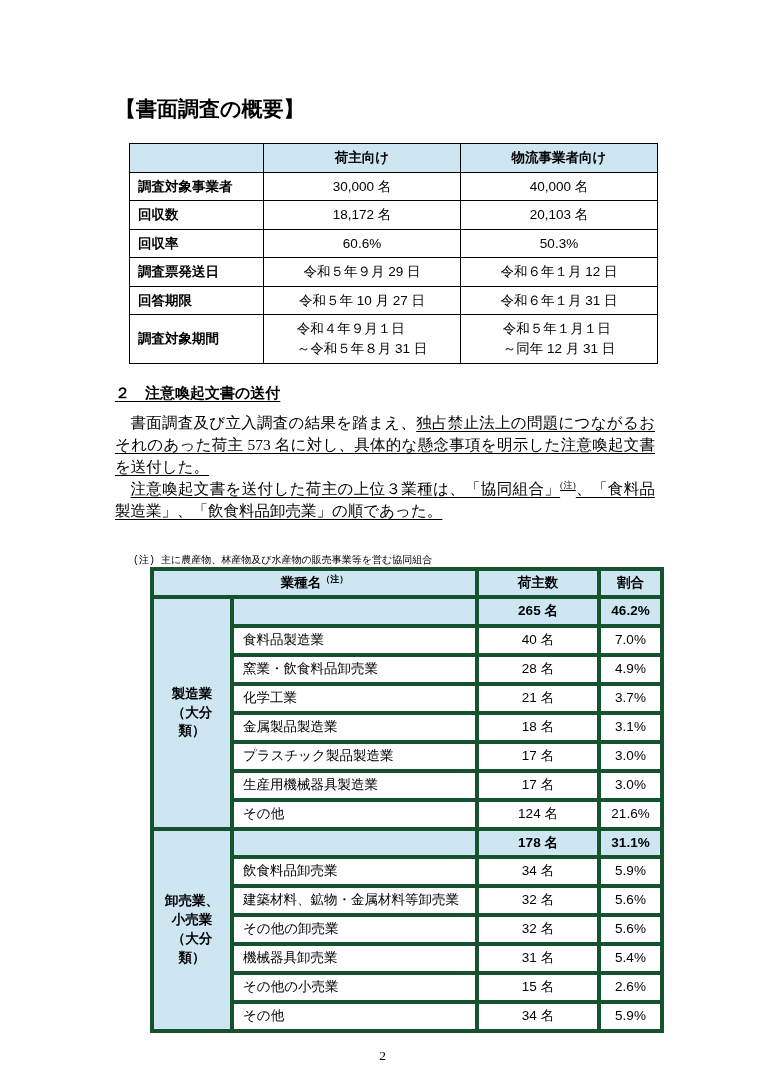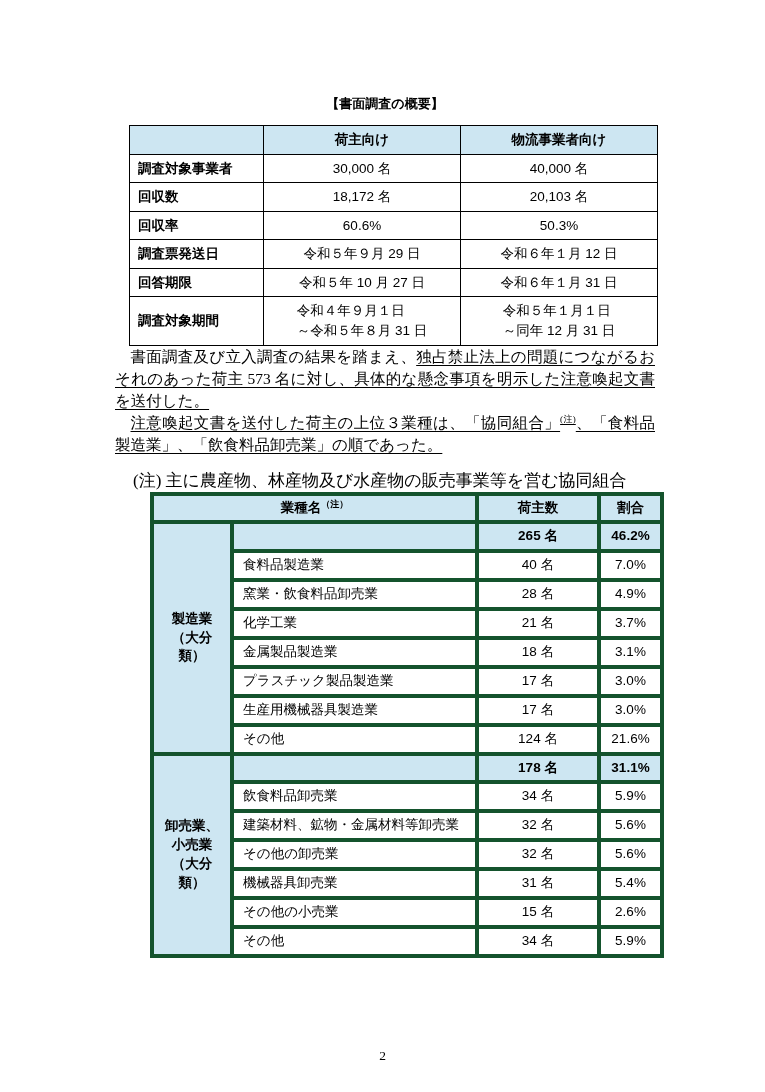--- a/index.html
+++ b/index.html
@@ -15,23 +15,22 @@
     overflow: hidden;
     color: #000;
     font-family: "Liberation Serif", serif;
     padding: 95px 110px 0 115px;
   }
 
   
   .overview-title {
     font-family: "Liberation Sans", sans-serif;
     font-weight: bold;
-    font-size: 13px;
-    margin: 0 0 12px 0;
-    text-align: center;
+    font-size: 21px;
+    margin: 0 0 20px 0;
   }
   .section-heading {
     font-family: "Liberation Sans", sans-serif;
     font-weight: bold;
     font-size: 15px;
     margin: 20px 0 9px 0;
   }
   .section-heading .ul,
   .sub-heading .ul {
     text-decoration: underline;
@@ -84,23 +83,23 @@
     text-indent: 1em;
     text-align: justify;
   }
   .u { text-decoration: underline; text-underline-offset: 3px; }
   sup.noteref {
     font-size: 9px;
     vertical-align: super;
     line-height: 0;
   }
   .footnote {
-    font-family: Liberation Serif, serif;
-    font-size: 17px;
-    margin: 13px 0 0 18px;
+    font-family: Liberation Mono, monospace;
+    font-size: 10px;
+    margin: 31px 0 0 18px;
   }
 
   
   .breakdown-table {
     margin-left: 35px;
     width: 510px;
     table-layout: fixed;
     font-family: "Liberation Sans", sans-serif;
     font-size: 13.5px;
   }
@@ -200,20 +199,21 @@
         <td>
           <span class="period">
             <div>令和５年１月１日</div>
             <div>～同年 12 月 31 日</div>
           </span>
         </td>
       </tr>
     </tbody>
   </table>
 
+  <h3 class="section-heading"><span class="ul">２　注意喚起文書の送付</span></h3>
 
   <p class="para"><span>書面調査及び立入調査の結果を踏まえ、</span><span class="u">独占禁止法上の問題につながるおそれのあった荷主 573 名に対し、具体的な懸念事項を明示した注意喚起文書を送付した。</span></p>
 
   <p class="para"><span class="u">注意喚起文書を送付した荷主の上位３業種は、「協同組合」</span><sup class="noteref u">(注)</sup><span class="u">、「食料品製造業」、「飲食料品卸売業」の順であった。</span></p>
 
 
   <div class="footnote">(注) 主に農産物、林産物及び水産物の販売事業等を営む協同組合</div>
 
 
   <table class="breakdown-table">

